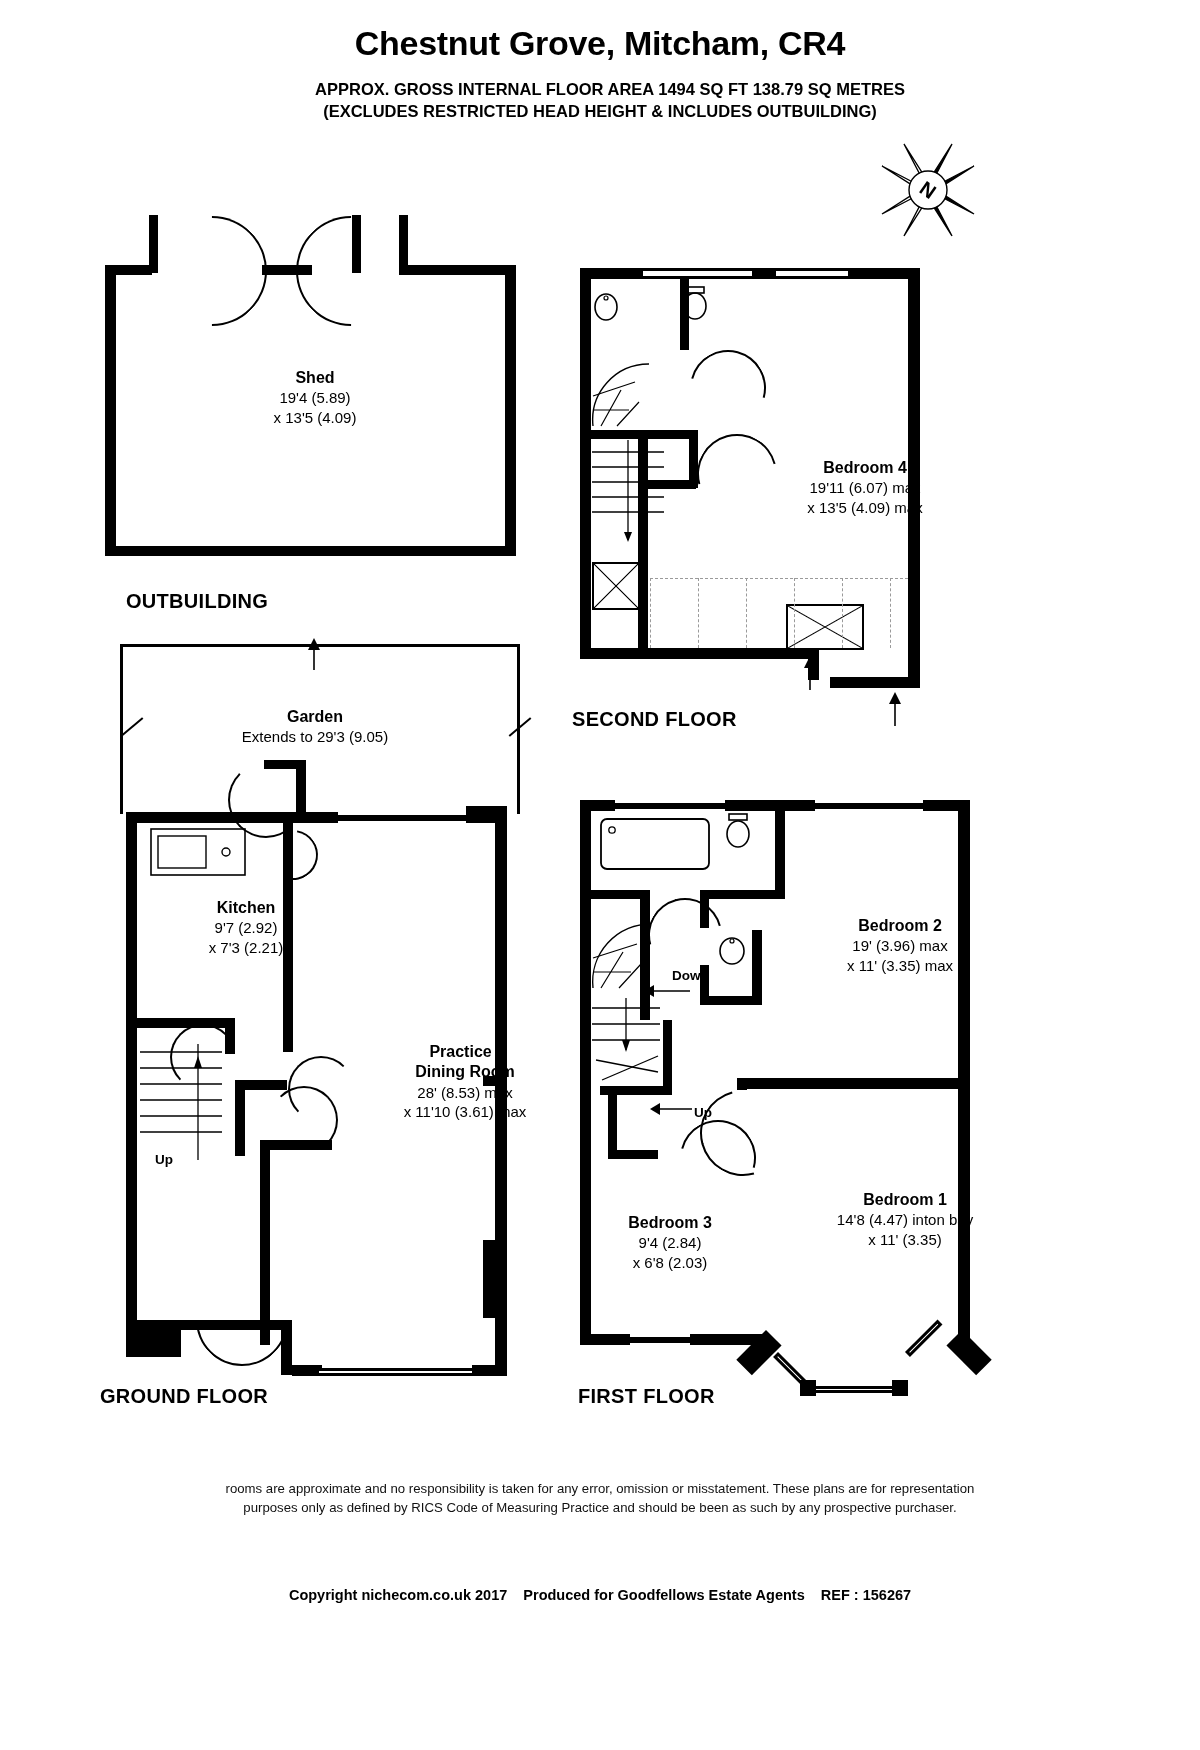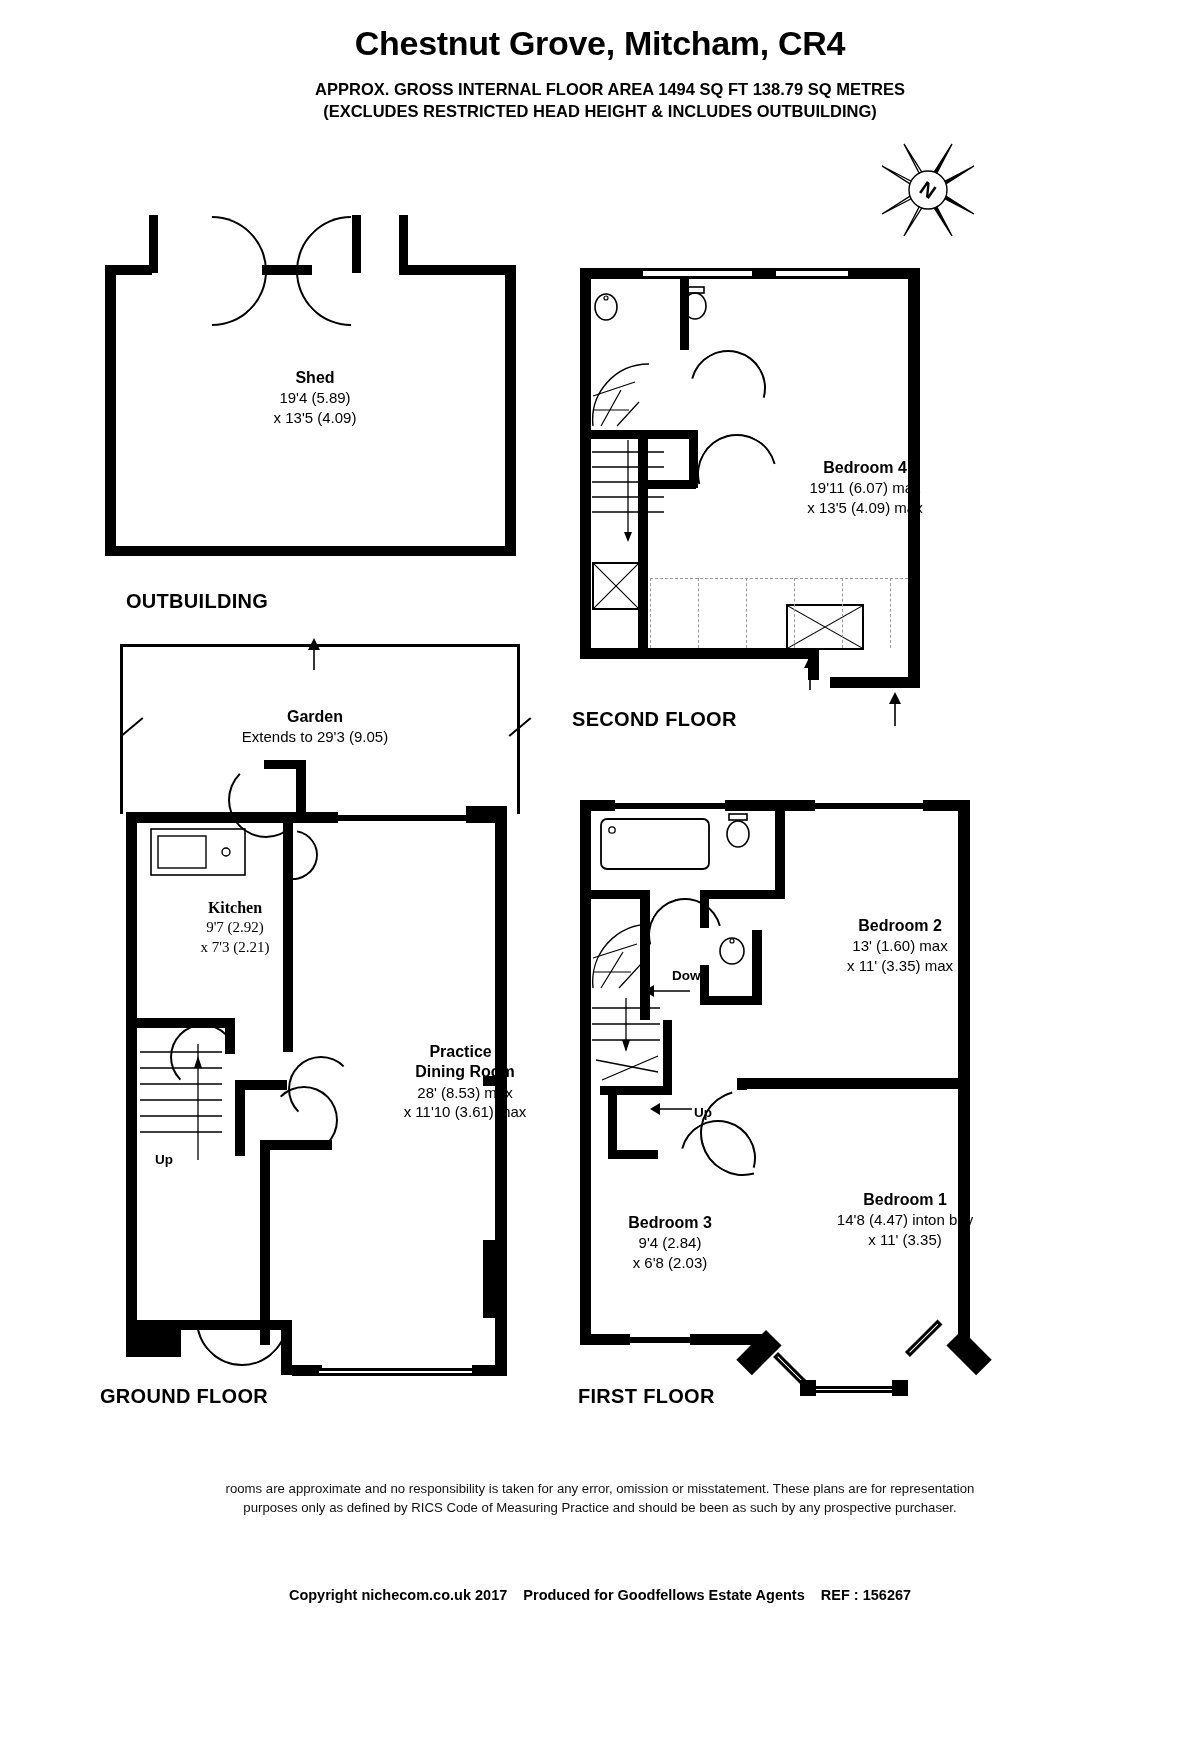--- a/index.html
+++ b/index.html
@@ -265,21 +265,21 @@
     <div class="wall" style="left:292px;top:1365px;width:30px;height:11px;"></div>
     <div class="win" style="left:316px;top:1368px;width:160px;height:8px;"></div>
     <div class="wall" style="left:472px;top:1365px;width:35px;height:11px;"></div>
 
     <div class="lbl" style="left:330px;top:1042px;width:270px;text-align:center;">
       <b>Practice /</b><br>
       <b>Dining Room</b><br>
       <span>28' (8.53) max</span><br>
       <span>x 11'10 (3.61) max</span>
     </div>
-    <div class="lbl" style="left:135px;top:898px;width:200px;font-family:Liberation Serif, serif;">
+    <div class="lbl" style="left:146px;top:898px;width:200px;">
       <b>Kitchen</b><br>
       <span>9'7 (2.92)</span><br>
       <span>x 7'3 (2.21)</span>
     </div>
     <div class="floorname" style="left:100px;top:1385px;">GROUND FLOOR</div>
   </div>
 
   <div>
 
     <div class="wall" style="left:580px;top:800px;width:11px;height:545px;"></div>
@@ -360,21 +360,21 @@
     <div class="wall" style="left:766px;top:1330px;width:22px;height:42px;transform:rotate(45deg);transform-origin:left top;"></div>
     <div class="win" style="left:778px;top:1352px;width:46px;height:7px;transform:rotate(45deg);transform-origin:left top;"></div>
     <div class="win" style="left:812px;top:1386px;width:86px;height:7px;"></div>
     <div class="wall" style="left:800px;top:1380px;width:16px;height:16px;"></div>
     <div class="wall" style="left:892px;top:1380px;width:16px;height:16px;"></div>
     <div class="win" style="left:905px;top:1352px;width:46px;height:7px;transform:rotate(-45deg);transform-origin:left top;"></div>
     <div class="wall" style="left:940px;top:1330px;width:22px;height:42px;transform:rotate(-45deg);transform-origin:right top;"></div>
 
     <div class="lbl" style="left:750px;top:916px;width:300px;">
       <b>Bedroom 2</b><br>
-      <span>13' (1.60) max</span><br>
+      <span>19' (3.96) max</span><br>
       <span>x 11' (3.35) max</span>
     </div>
     <div class="lbl" style="left:745px;top:1190px;width:320px;">
       <b>Bedroom 1</b><br>
       <span>14'8 (4.47) inton bay</span><br>
       <span>x 11' (3.35)</span>
     </div>
     <div class="lbl" style="left:570px;top:1213px;width:200px;">
       <b>Bedroom 3</b><br>
       <span>9'4 (2.84)</span><br>

